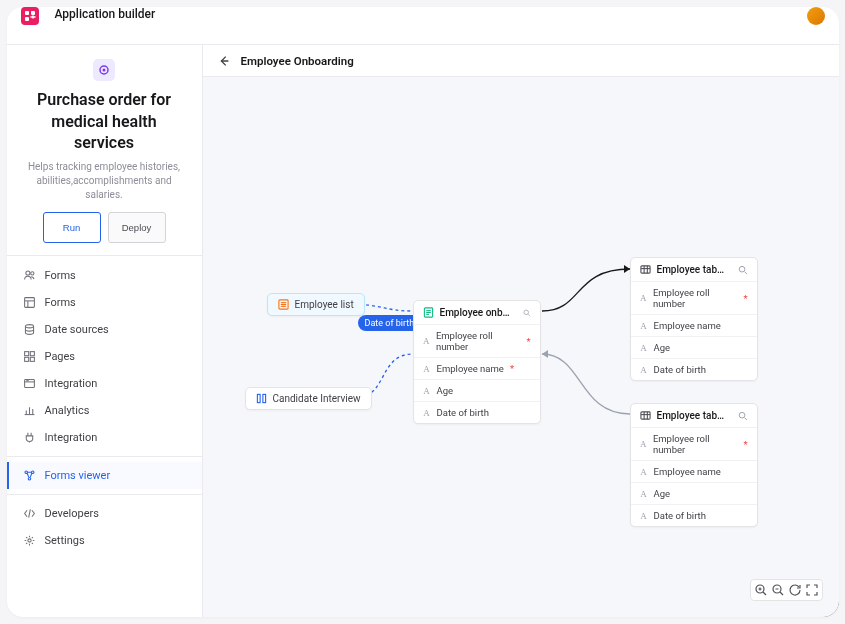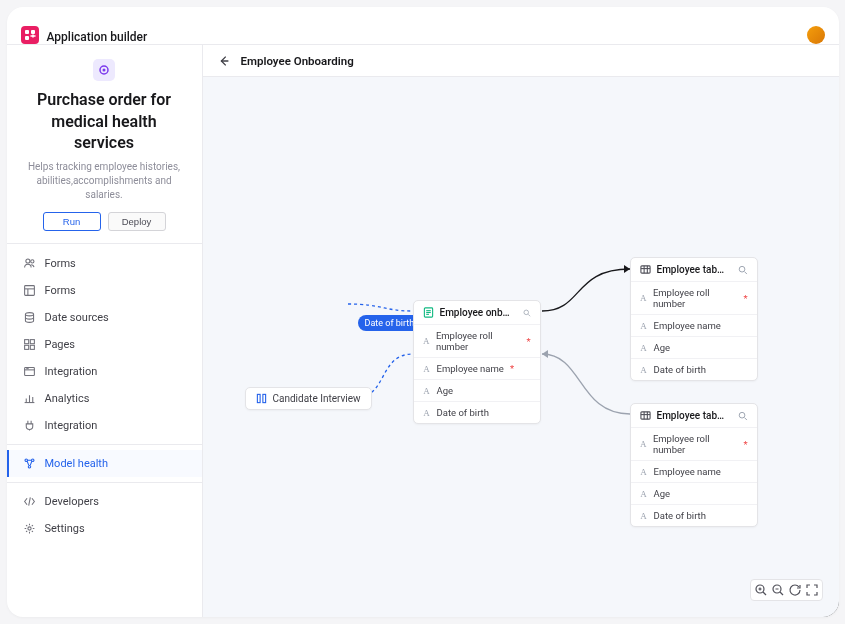--- a/index.html
+++ b/index.html
@@ -1,31 +1,31 @@
 <!DOCTYPE html>
 <html><head>
 <meta charset="utf-8">
 <style>
 * { box-sizing: border-box; margin: 0; padding: 0; }
 body { font-family: -apple-system, BlinkMacSystemFont, 'Segoe UI', Roboto, sans-serif; background: #f5f5f7; width: 845px; height: 624px; overflow: hidden; }
 .app-window { background: #fff; border-radius: 16px; width: 832px; height: 610px; margin: 7px auto; box-shadow: 0 1px 3px rgba(0,0,0,0.04); overflow: hidden; display: flex; flex-direction: column; }
-.titlebar { height: 38px; border-bottom: 1px solid #eaeaee; display: flex; align-items: flex-end; padding: 0 14px; }
+.titlebar { height: 38px; border-bottom: 1px solid #eaeaee; display: flex; align-items: flex-start; padding: 0 14px; gap: 8px; }
 .app-logo { width: 18px; height: 18px; background: #e91e63; border-radius: 4px; display: flex; align-items: center; justify-content: center; }
 .app-logo svg { width: 12px; height: 12px; }
 .app-title { font-size: 12px; font-weight: 500; color: #18181b; margin-left: 8px; }
 .avatar { width: 18px; height: 18px; border-radius: 50%; background: linear-gradient(135deg,#f59e0b,#d97706); margin-left: auto; }
 .body { flex: 1; display: flex; overflow: hidden; }
 .sidebar { width: 196px; border-right: 1px solid #eaeaee; display: flex; flex-direction: column; }
 .app-card { padding: 14px 16px 12px; border-bottom: 1px solid #eaeaee; text-align: center; }
 .app-icon { width: 22px; height: 22px; background: #ede9fe; border-radius: 5px; margin: 0 auto 8px; display: flex; align-items: center; justify-content: center; }
 .app-icon svg { width: 12px; height: 12px; }
 .app-name { font-size: 16px; font-weight: 600; color: #18181b; line-height: 1.35; }
 .app-desc { font-size: 10px; color: #8e8e9a; line-height: 1.4; margin-top: 6px; }
 .btn-row { display: flex; gap: 7px; justify-content: center; margin-top: 10px; }
-.btn { font-size: 9.5px; padding: 3px 0; width: 58px; border-radius: 3px; cursor: pointer; border: 1px solid #d4d4d8; background: #fafafa; color: #4b4b55; }
+.btn { font-size: 9.5px; padding: 9px 0; width: 58px; border-radius: 3px; cursor: pointer; border: 1px solid #d4d4d8; background: #fafafa; color: #4b4b55; }
 .btn.primary { border-color: #2563eb; color: #2563eb; background: #fff; }
 .nav { flex: 1; padding: 6px 0; overflow: auto; }
 .nav-item { display: flex; align-items: center; gap: 9px; padding: 7px 16px; font-size: 11px; color: #3f3f46; cursor: pointer; }
 .nav-item.active { color: #2563eb; border-left: 2px solid #2563eb; padding-left: 14px; background: #f8faff; }
 .nav-item .nav-icon { width: 13px; height: 13px; color: #71717a; flex-shrink: 0; }
 .nav-item.active .nav-icon { color: #2563eb; }
 .nav-sep { height: 1px; background: #eaeaee; margin: 5px 0; }
 .main { flex: 1; display: flex; flex-direction: column; background: #404040; position: relative; }
 .main-header { height: 32px; background: #fff; border-bottom: 1px solid #eaeaee; display: flex; align-items: center; padding: 0 14px; gap: 10px; }
 .back-arrow { width: 14px; height: 14px; color: #3f3f46; cursor: pointer; }
@@ -138,21 +138,21 @@
 
         <div class="nav-sep"></div>
 
         <div class="nav-item active">
           <svg class="nav-icon" viewBox="0 0 16 16" fill="none" stroke="currentColor" stroke-width="1.3">
               <circle cx="4" cy="4" r="1.5"></circle>
               <circle cx="12" cy="4" r="1.5"></circle>
               <circle cx="8" cy="12" r="1.5"></circle>
               <path d="M5 5l2 5M11 5l-2 5M5.5 4h5"></path>
             </svg>
-          <span>Model health</span>
+          <span>Forms viewer</span>
         </div>
 
         <div class="nav-sep"></div>
 
         <div class="nav-item">
           <svg class="nav-icon" viewBox="0 0 16 16" fill="none" stroke="currentColor" stroke-width="1.3">
               <path d="M5 4L2 8l3 4M11 4l3 4-3 4M9 3l-2 10"></path>
             </svg>
           <span>Developers</span>
         </div>
@@ -178,20 +178,29 @@
       <div class="canvas">
         <svg class="edges">
           <path d="M 145 227 C 180 227 180 234 210 234" stroke="#2563eb" stroke-width="1.3" fill="none" stroke-dasharray="3 3"></path>
           <path d="M 152 321 C 185 321 175 277 210 277" stroke="#2563eb" stroke-width="1.3" fill="none" stroke-dasharray="3 3"></path>
           <path d="M 339 234 C 380 234 370 192 427 192" stroke="#18181b" stroke-width="1.3" fill="none"></path>
           <path d="M 339 277 C 380 277 375 337 427 337" stroke="#9ca3af" stroke-width="1.3" fill="none"></path>
           <polygon points="427,192 421,188 421,196" fill="#18181b"></polygon>
           <polygon points="339,277 345,273 345,281" fill="#9ca3af"></polygon>
         </svg>
 
+        <div class="node small" style="left:64px; top:216px; border-color:#bae6fd; background:#f0f9ff;">
+          <svg class="node-icon" viewBox="0 0 12 12" fill="none" stroke="#f97316" stroke-width="1.2">
+              <rect x="1" y="1" width="10" height="10" rx="1"></rect>
+              <line x1="3" y1="4" x2="9" y2="4"></line>
+              <line x1="3" y1="6" x2="9" y2="6"></line>
+              <line x1="3" y1="8" x2="9" y2="8"></line>
+            </svg>
+          <span>Employee list</span>
+        </div>
 
         <div class="node small" style="left:42px; top:310px;">
           <svg class="node-icon" viewBox="0 0 12 12" fill="none" stroke="#2563eb" stroke-width="1.2">
               <rect x="1.5" y="1.5" width="3" height="9"></rect>
               <rect x="7.5" y="1.5" width="3" height="9"></rect>
             </svg>
           <span>Candidate Interview</span>
         </div>
 
         <div class="badge" style="left:155px; top:238px;">Date of birth</div>

